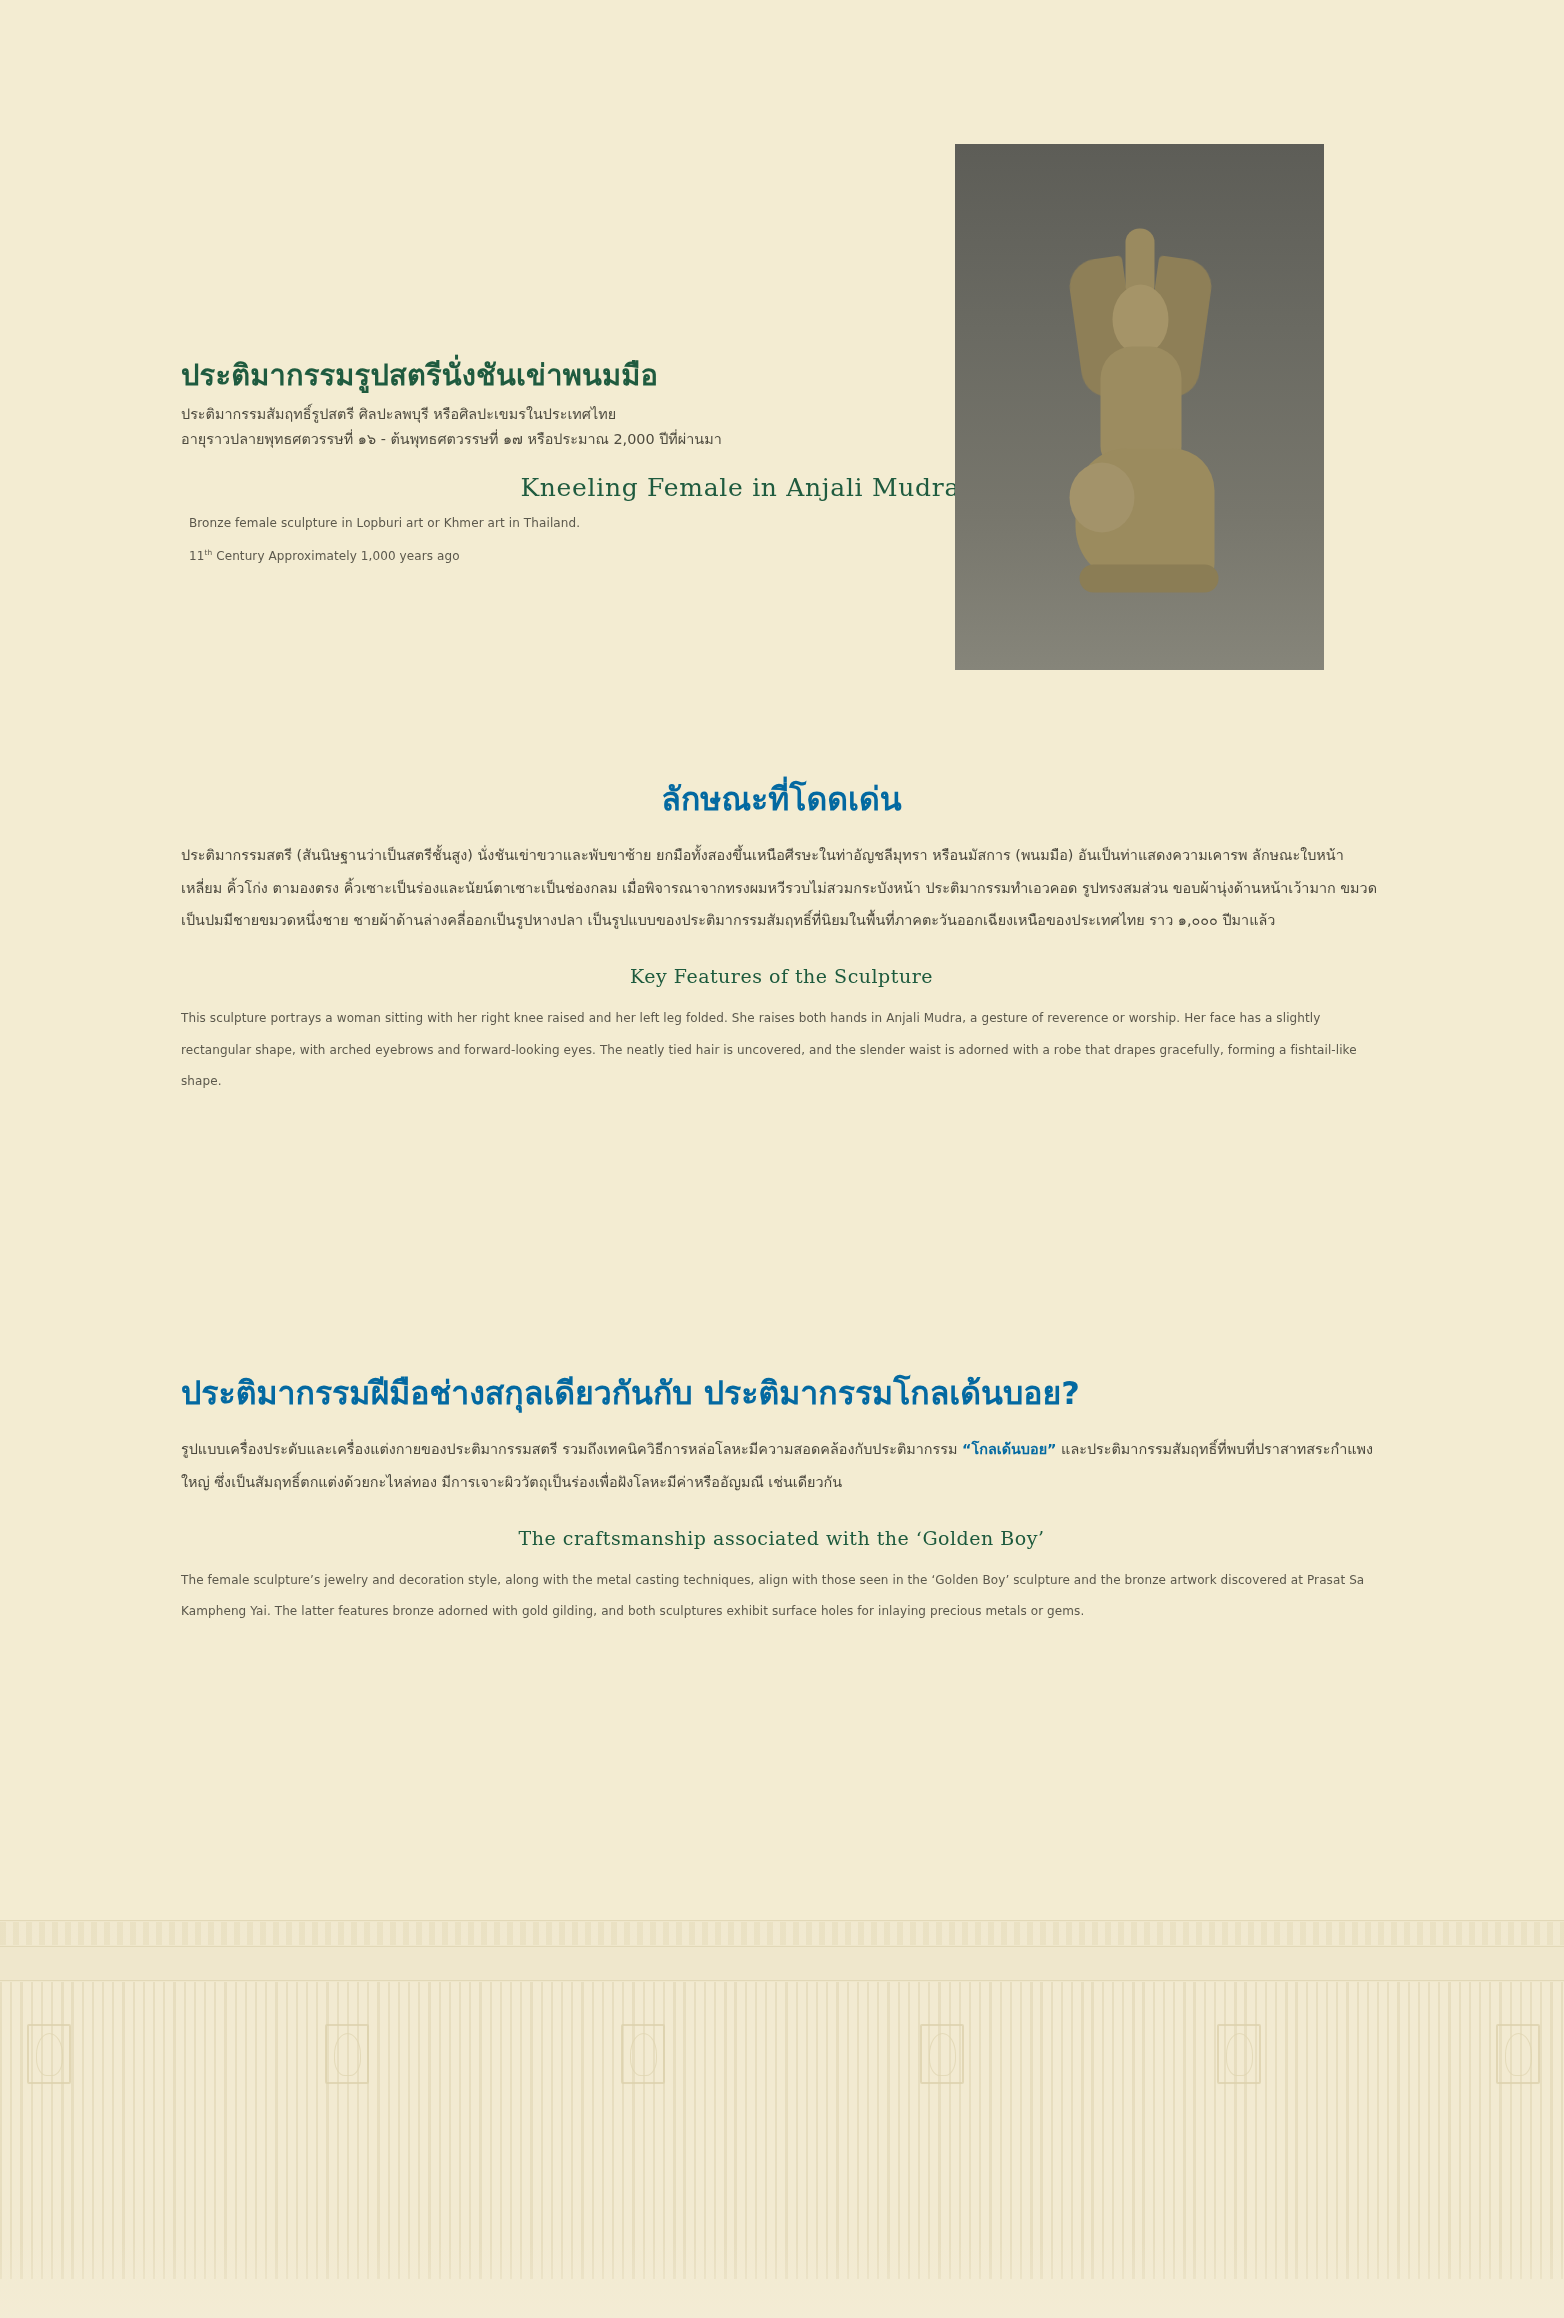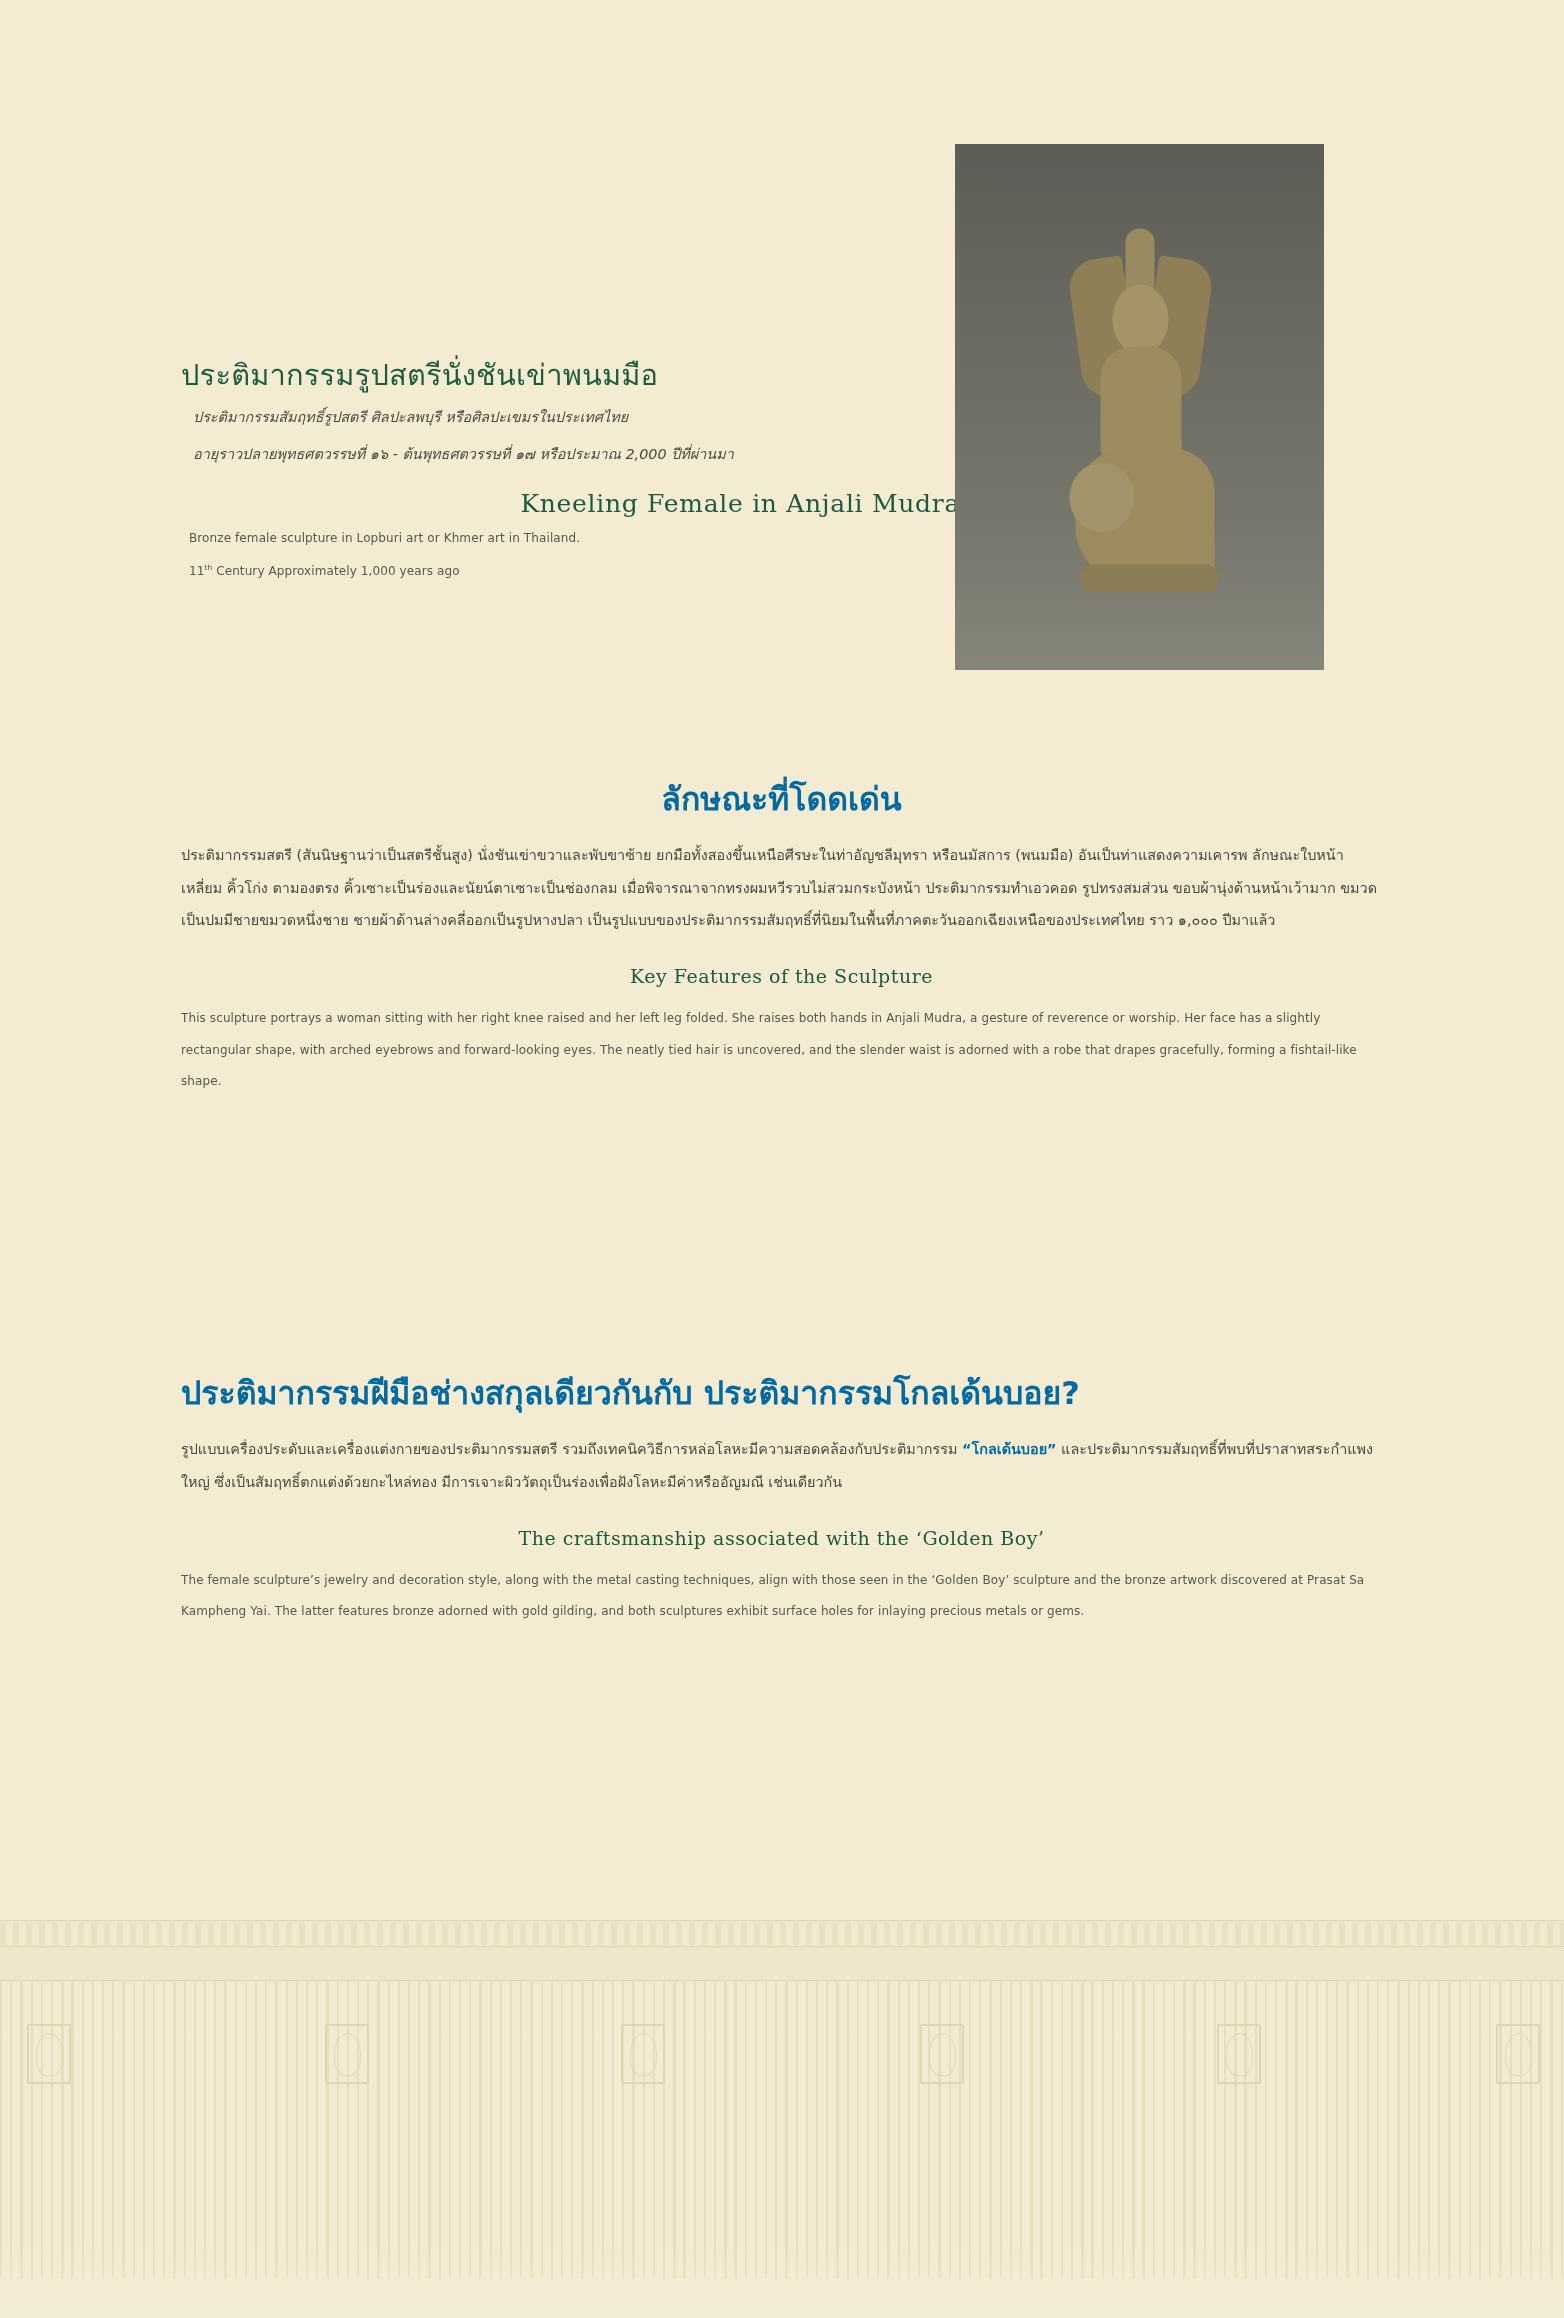--- a/index.html
+++ b/index.html
@@ -32,33 +32,32 @@
 
   .hero-text {
     position: absolute;
     left: 181px;
     top: 357px;
     width: 779px;
   }
 
   .title-th {
     font-size: 29px;
-    font-weight: normal;
+    font-weight: bold;
     color: #1f5b3f;
     letter-spacing: 0.2px;
     line-height: 1.25;
     margin: 0 0 8.3px 0;
   }
 
   .sub-th {
     font-size: 14.4px;
     color: #4d4a3e;
     line-height: 1.75;
-    margin: 12px;
-    font-style: italic;
+    margin: 0;
   }
 
   .title-en {
     font-family: "DejaVu Serif", serif;
     font-size: 25px;
     color: #1f5b3f;
     letter-spacing: 0.7px;
     margin: 21.3px 0 8.3px 0;
     font-weight: normal;
     text-align: right;

